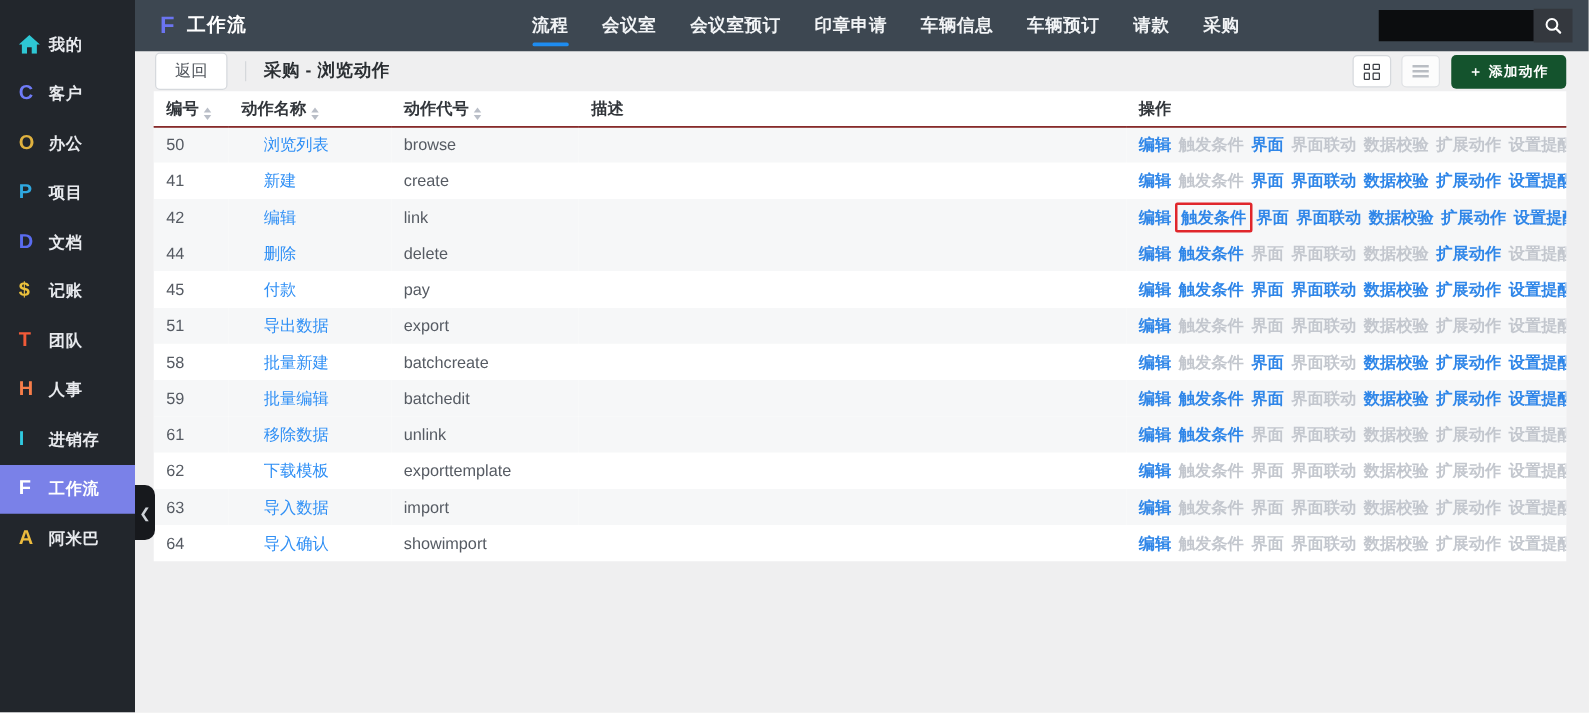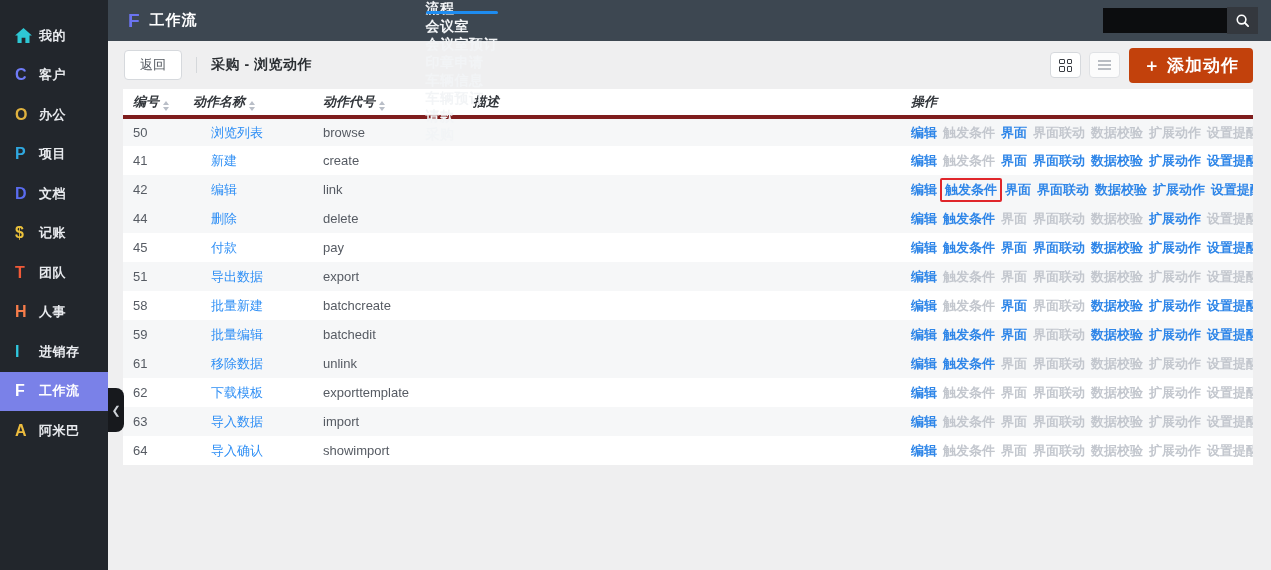--- a/index.html
+++ b/index.html
@@ -20,62 +20,62 @@
   .collapse-tab { position:absolute; left:108px; top:388px; width:16px; height:44px;
     background:#17191d; border-radius:0 8px 8px 0; display:flex; align-items:center;
     justify-content:center; color:#cfd3d8; font-size:11px; z-index:21; cursor:pointer; }
 
   
   .topbar { position:absolute; left:108px; top:0; width:1163px; height:41px;
     background:#3d4751; display:flex; align-items:center; z-index:10; }
   .logo { display:flex; align-items:center; margin-left:20px; }
   .logo-letter { color:#6b74f0; font-size:19px; font-weight:bold; }
   .logo-title { color:#fff; font-size:15px; font-weight:bold; margin-left:10px; letter-spacing:1px; }
-  .topnav { display:flex; margin-left:228px; height:41px;flex-direction:column; }
+  .topnav { display:flex; margin-left:228px; height:41px; }
   .nav-item { color:#f2f4f6; font-size:14px; font-weight:bold; height:41px;
     display:flex; align-items:center; margin-right:27px; position:relative;
     letter-spacing:.5px; cursor:pointer; white-space:nowrap; }
   .nav-item.active::after { content:""; position:absolute; left:0; right:0; bottom:4px;
     height:3px; background:#1e8cf0; border-radius:2px; }
   .search-box { margin-left:auto; margin-right:13px; display:flex; align-items:center; }
   .search-input { width:124px; height:25px; background:#0c0d0f; border:none; outline:none;
     color:#e6e6e6; font-size:12px; padding:0 6px; }
   .search-btn { width:31px; height:27px; background:#34383e; border:none; display:flex;
     align-items:center; justify-content:center; cursor:pointer; }
 
   
   .main { position:absolute; left:108px; top:41px; width:1163px; height:529px; }
-  .toolbar { height:48px; display:flex; align-items:center; padding:0 18px 0 16px; }
+  .toolbar { height:32px; display:flex; align-items:center; padding:0 18px 0 16px; }
   .back-btn { background:#fff; border:1px solid #d6d9dd; border-radius:4px;
     color:#51565d; font-size:13px; padding:5px 15px; cursor:pointer;
     font-family:inherit; }
   .tb-divider { width:1px; height:16px; background:#d5d8db; margin:0 14px; }
   .page-title { font-size:14px; font-weight:bold; color:#2b2f33; letter-spacing:.5px; }
   .tb-right { margin-left:auto; display:flex; align-items:center; }
   .view-btn { width:31px; height:26px; border:1px solid #d6d9dd; border-radius:4px;
     background:#fff; display:flex; align-items:center; justify-content:center;
     margin-left:8px; cursor:pointer; }
   .view-btn.inactive { background:#fcfcfc; border-color:#e0e2e5; }
   .grid-ic { width:13px; height:13px; display:grid; grid-template-columns:1fr 1fr;
     gap:2px; }
   .grid-ic i { border:1.5px solid #3a3e44; border-radius:1px; }
   .list-ic { display:flex; flex-direction:column; gap:2.5px; }
   .list-ic i { display:block; width:13px; height:1.8px; background:#b9bdc3; }
-  .add-btn { margin-left:9px; background:#c2410c; color:#fff; border:none;
-    border-radius:4px; font-size:17px; font-weight:bold; padding:6px 14px;
+  .add-btn { margin-left:9px; background:#14532d; color:#fff; border:none;
+    border-radius:4px; font-size:11px; font-weight:bold; padding:6px 14px;
     cursor:pointer; letter-spacing:1px; font-family:inherit; }
 
   
   .table-wrap { margin:0 18px 0 15px; background:#fff; }
   table { width:100%; border-collapse:collapse; table-layout:fixed; }
   col.c-id{width:60px} col.c-name{width:130px} col.c-code{width:150px}
   col.c-desc{width:438px} col.c-ops{width:352px}
   th { text-align:left; font-size:13px; font-weight:bold; color:#32363b;
     height:28px; padding:0 0 0 10px; white-space:nowrap; }
-  thead tr { border-bottom:4px solid #7f1d1d;font-style:italic; }
+  thead tr { border-bottom:1px solid #7f1d1d; }
   td { height:29px; font-size:13px; color:#565b63; padding:0 0 0 10px;
     white-space:nowrap; overflow:hidden; }
   tbody tr.stripe { background:#f6f7f8; }
   a.name-link { color:#2f8ff5; text-decoration:none; cursor:pointer;margin-left:18px; }
   .ops { display:flex; gap:6px; align-items:center; }
   .op { font-weight:bold; text-decoration:none; cursor:pointer; }
   .op.on { color:#2f86e8; }
   .op.off { color:#c3c7ce; cursor:default; }
   .op.hl { border:2px solid #e0262b; padding:1px 3px; margin:-3px -3px; border-radius:2px; }
   .sort { display:inline-flex; flex-direction:column; margin-left:4px;

